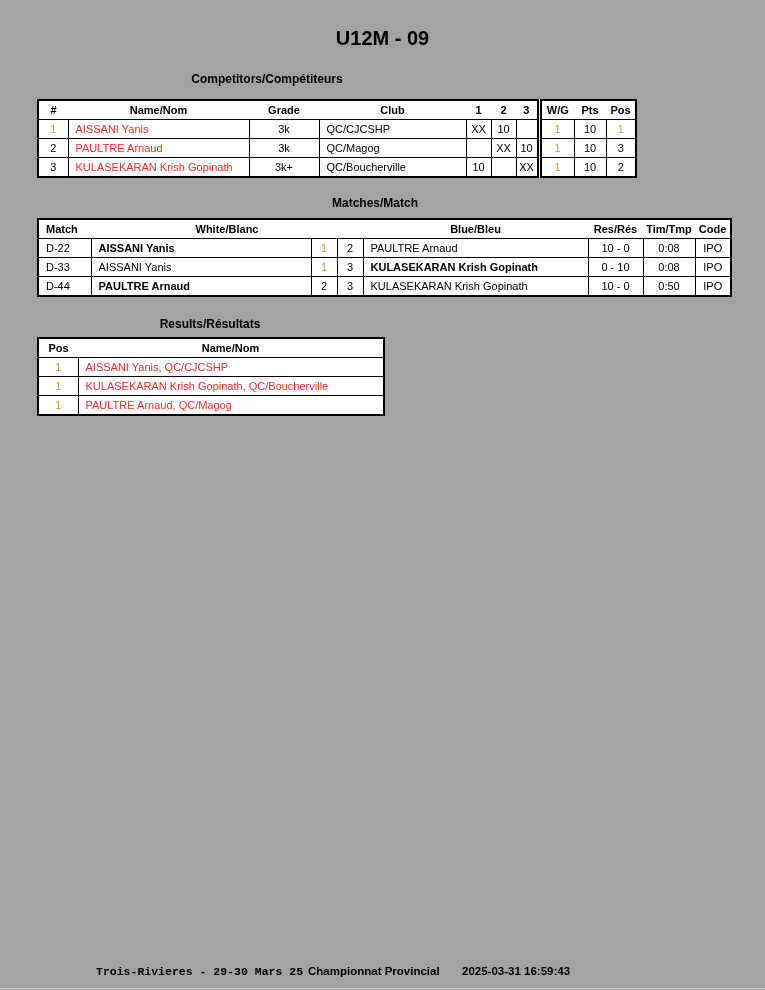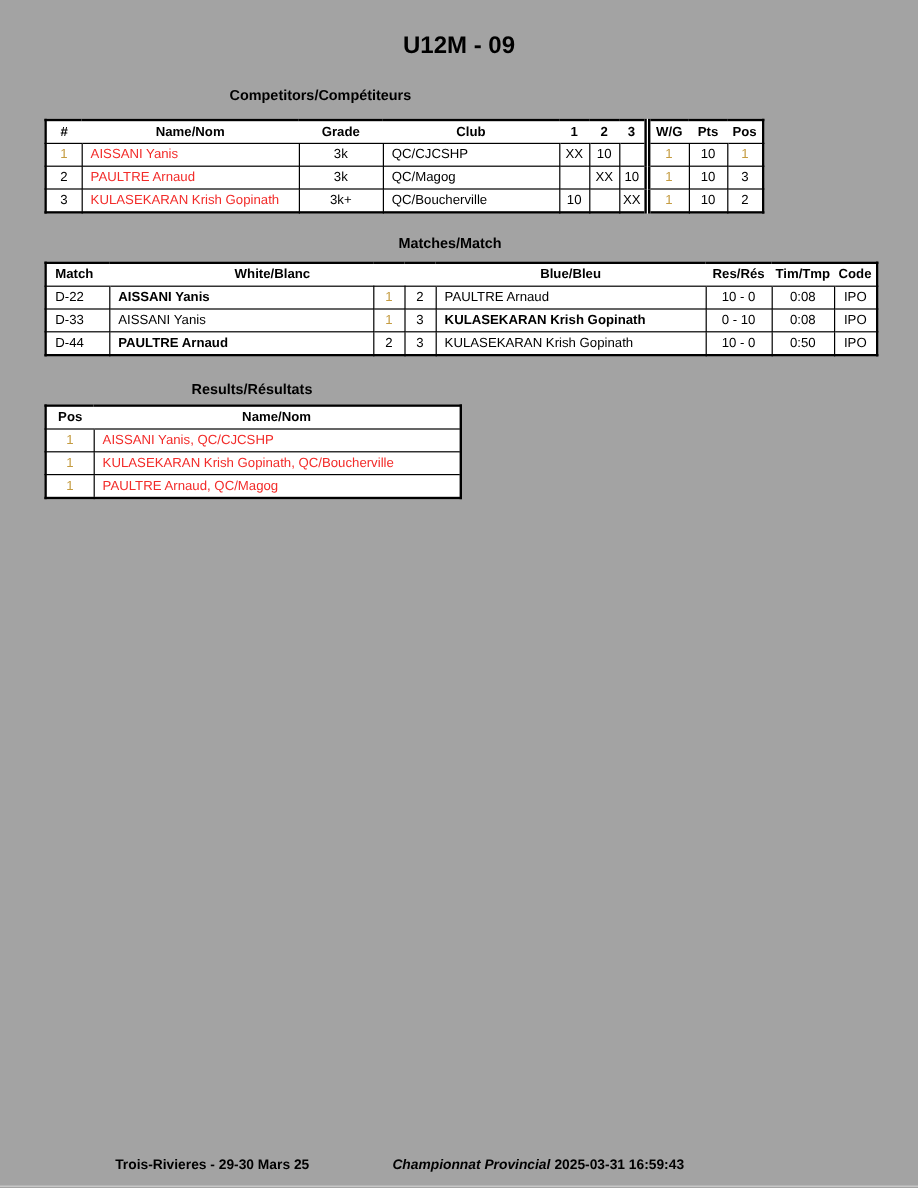--- a/index.html
+++ b/index.html
@@ -49,22 +49,22 @@
   .c { text-align: center; }
   .sep { border-left: 5px double #000 !important; margin-left: 16px; }
   .red { color: var(--red); }
   .gold { color: var(--gold); }
   .b { font-weight: bold; }
 
   .footer-item {
     position: absolute; top: 965px;
     font-size: 11.5px; font-weight: bold; white-space: nowrap;
   }
-  #footer-location  { left: 96px; }
-  #footer-event     { left: 327px; font-style: italic; }
+  #footer-location  { left: 96px; font-family: Liberation Mono, monospace; }
+  #footer-event     { left: 308px; }
   #footer-timestamp { left: 462px; }
   .bottom-edge {
     position: absolute; top: 988px; left: 0; width: 765px; height: 1px;
     background: #cfcfcf;
   }
 </style>
 </head>
 <body>
 
 <div class="page">

